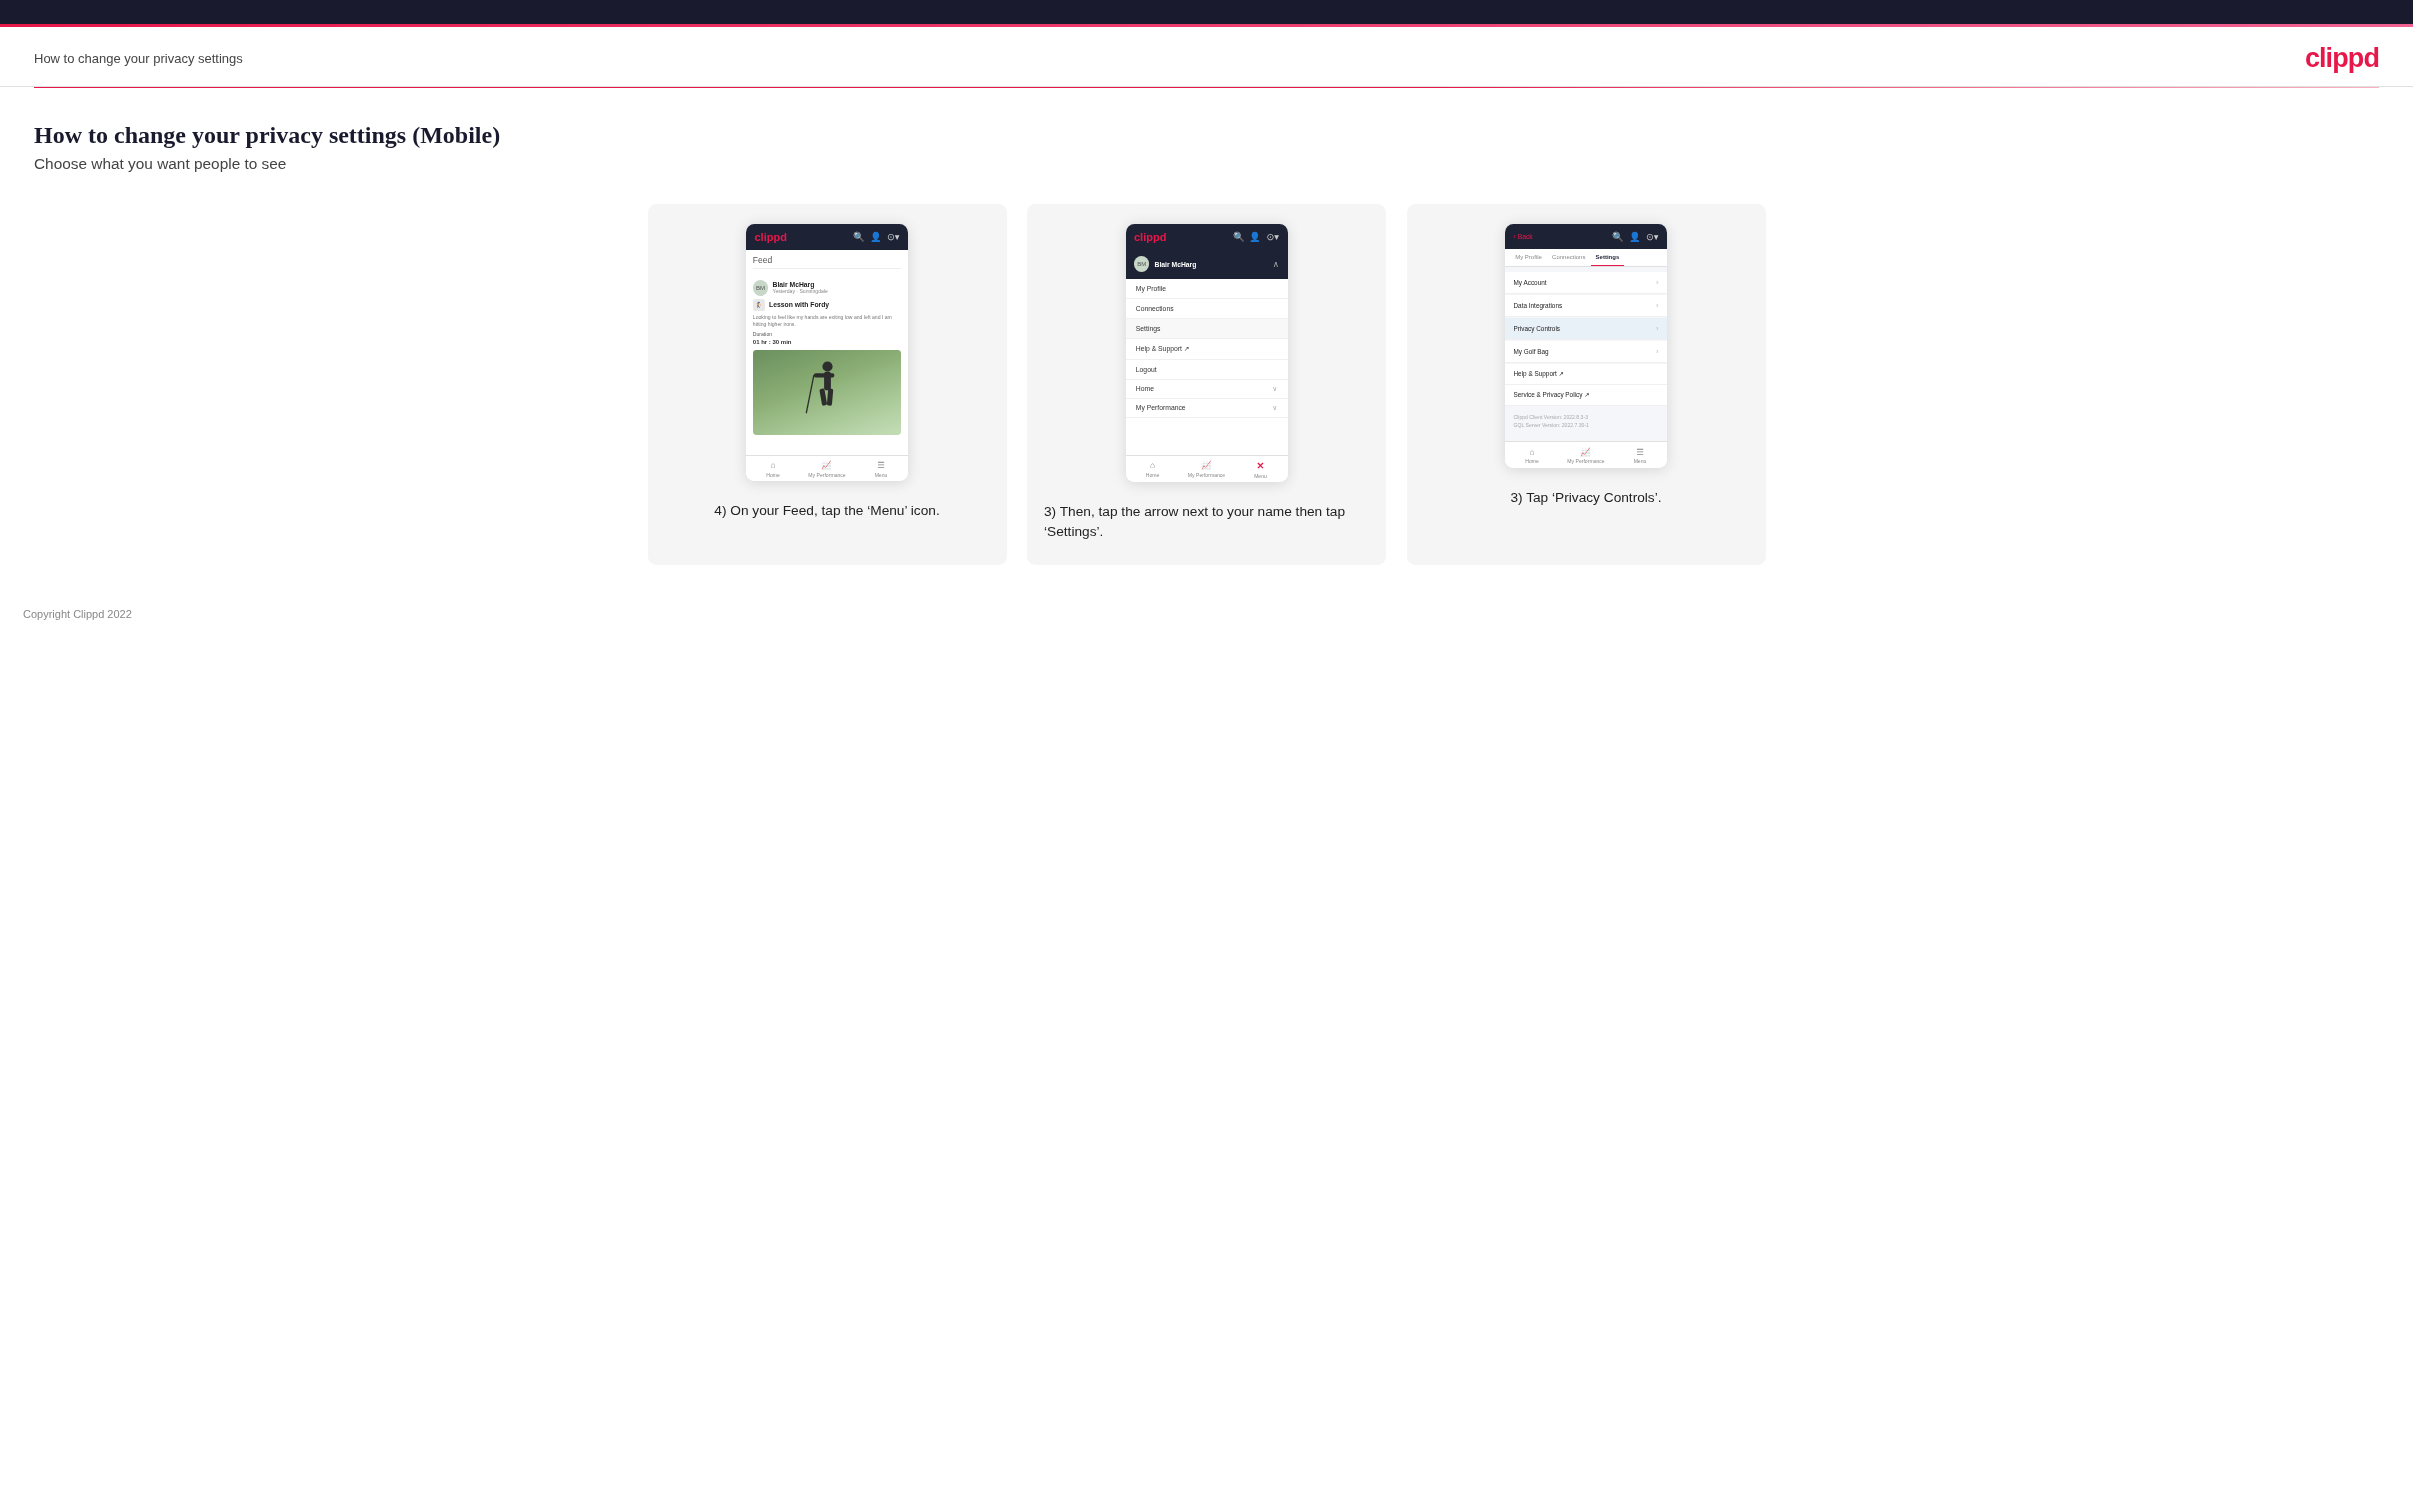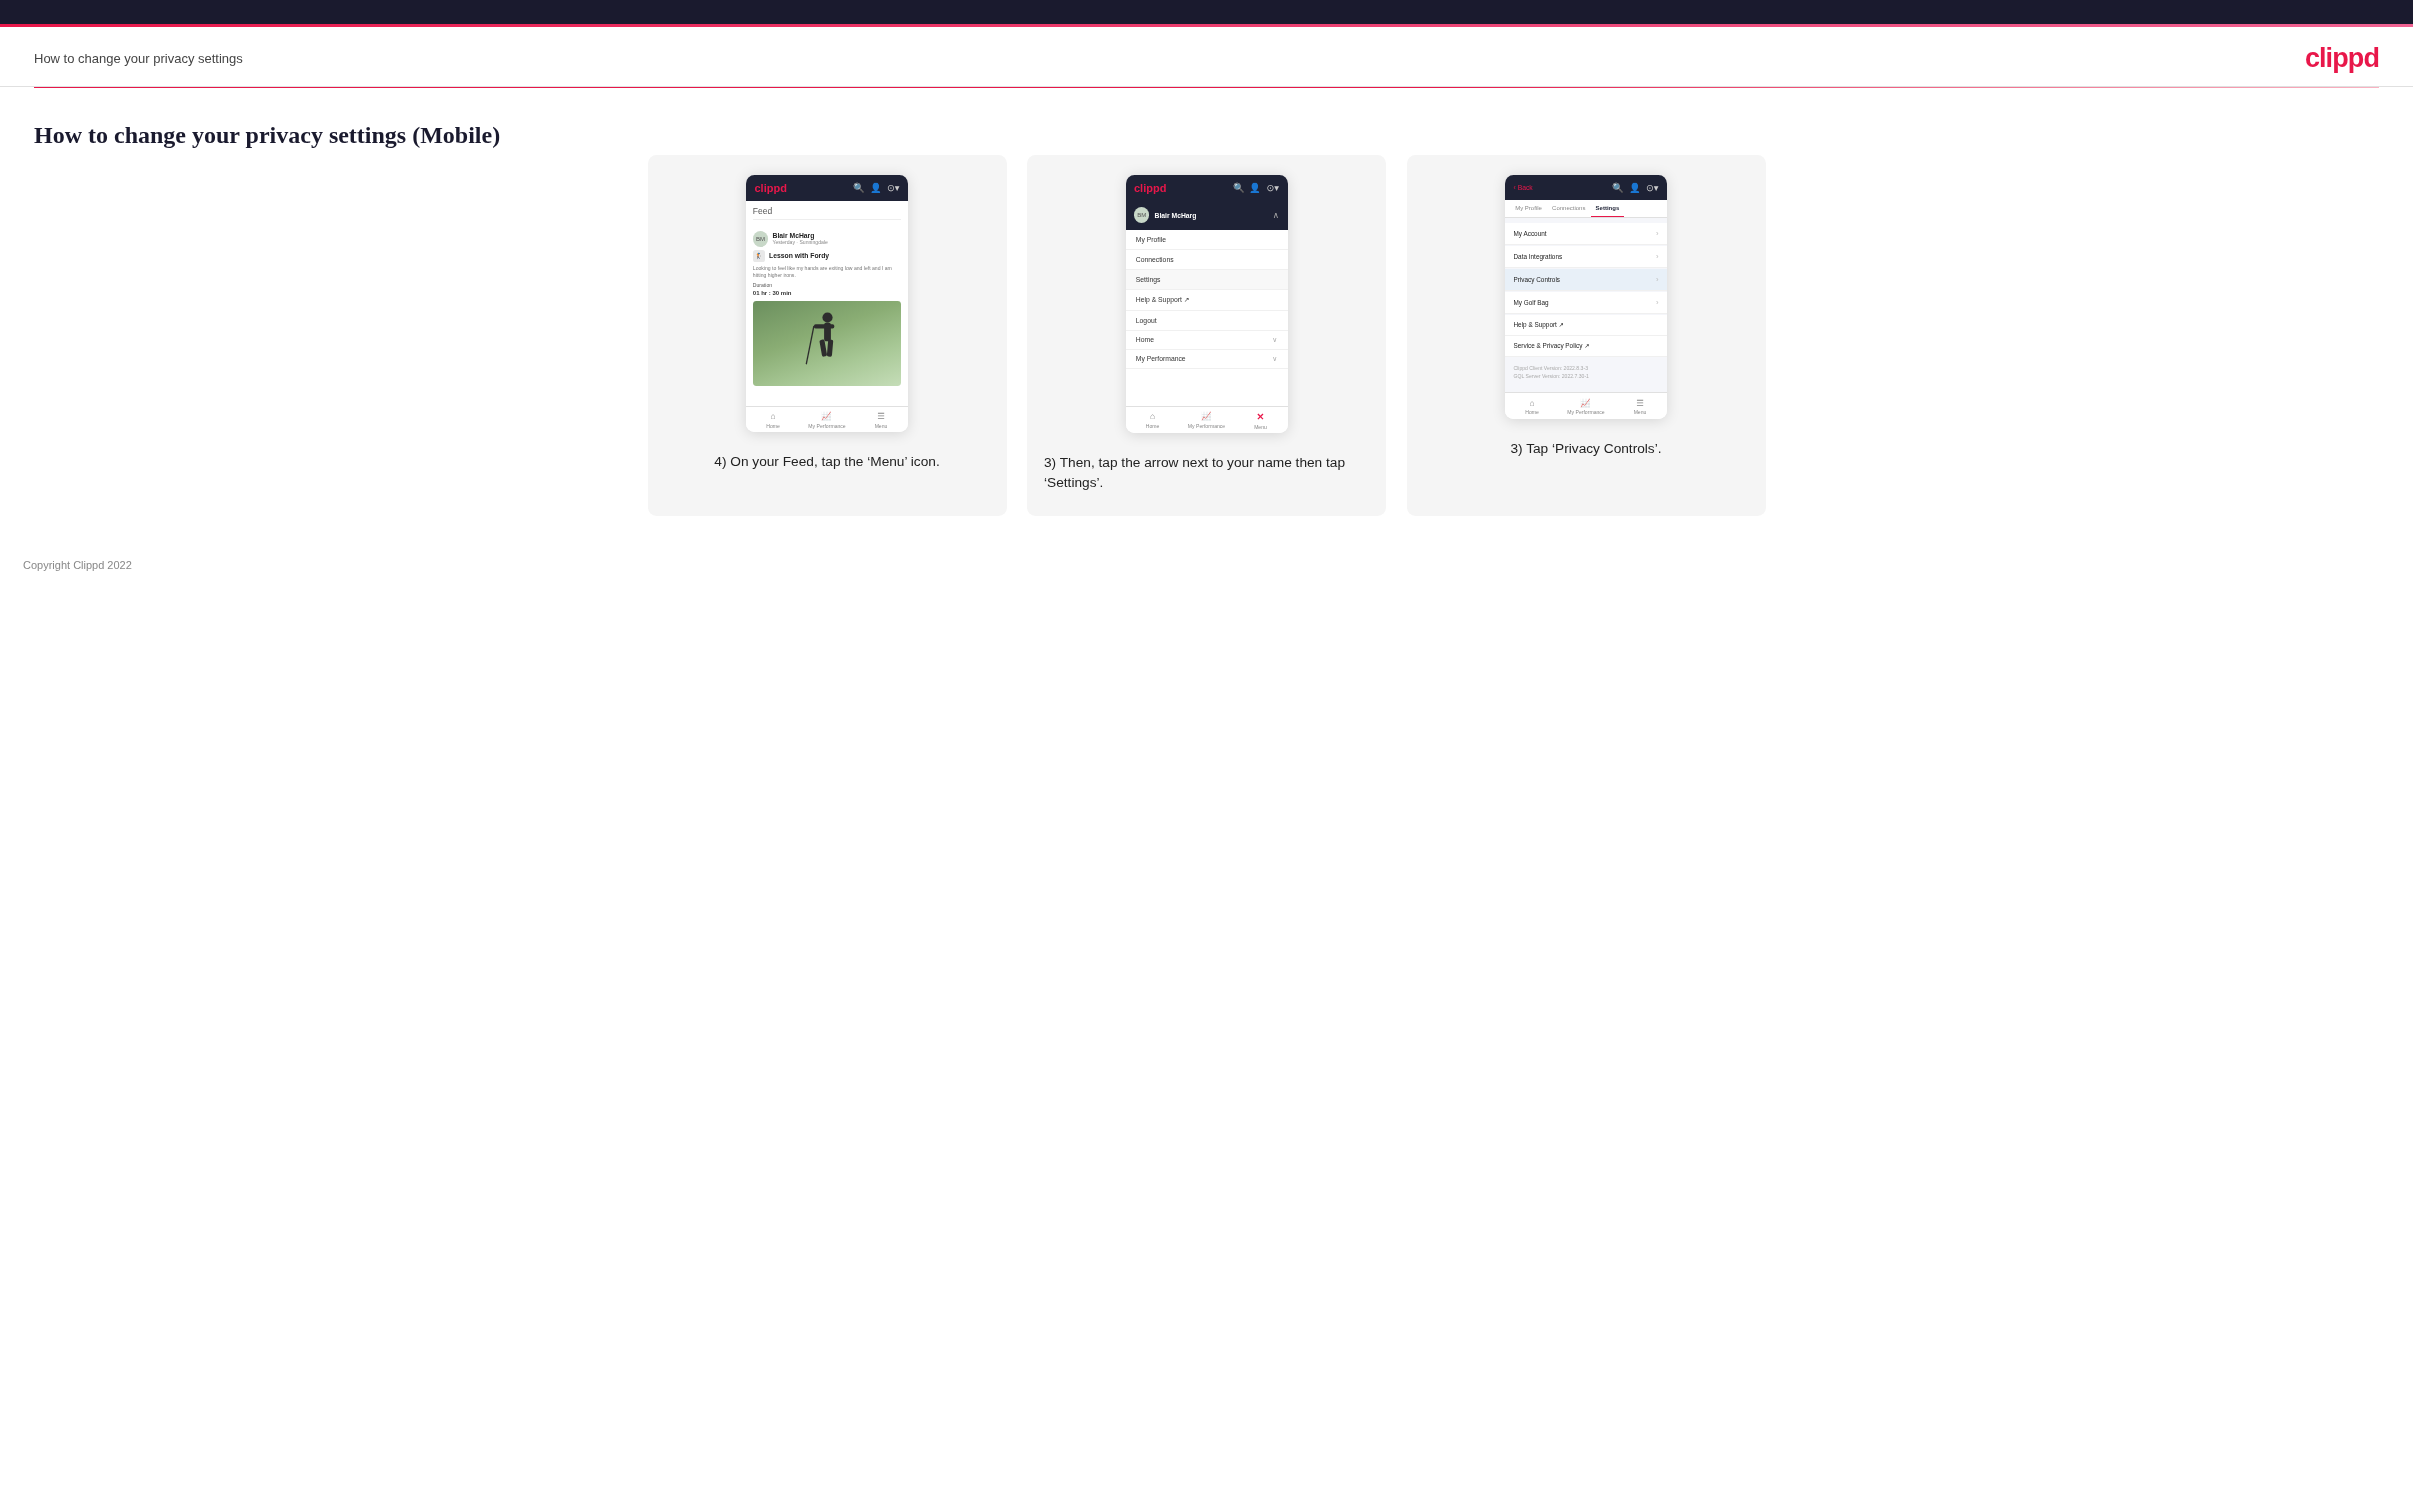--- a/index.html
+++ b/index.html
@@ -362,20 +362,21 @@
 <div class="pink-line"></div>
 
 <div class="header">
   <span class="header-title">How to change your privacy settings</span>
   <span class="logo">clippd</span>
 </div>
 <div class="header-divider"></div>
 
 <div class="main">
   <h1 class="page-heading">How to change your privacy settings (Mobile)</h1>
+  <p class="page-subheading">Choose what you want people to see</p>
 
   <div class="steps-container">
 
     <div class="step-card">
       <div class="phone-mockup">
 
         <div class="phone-header">
           <span class="phone-logo">clippd</span>
           <div class="phone-icons">
             <span class="phone-icon">🔍</span>

